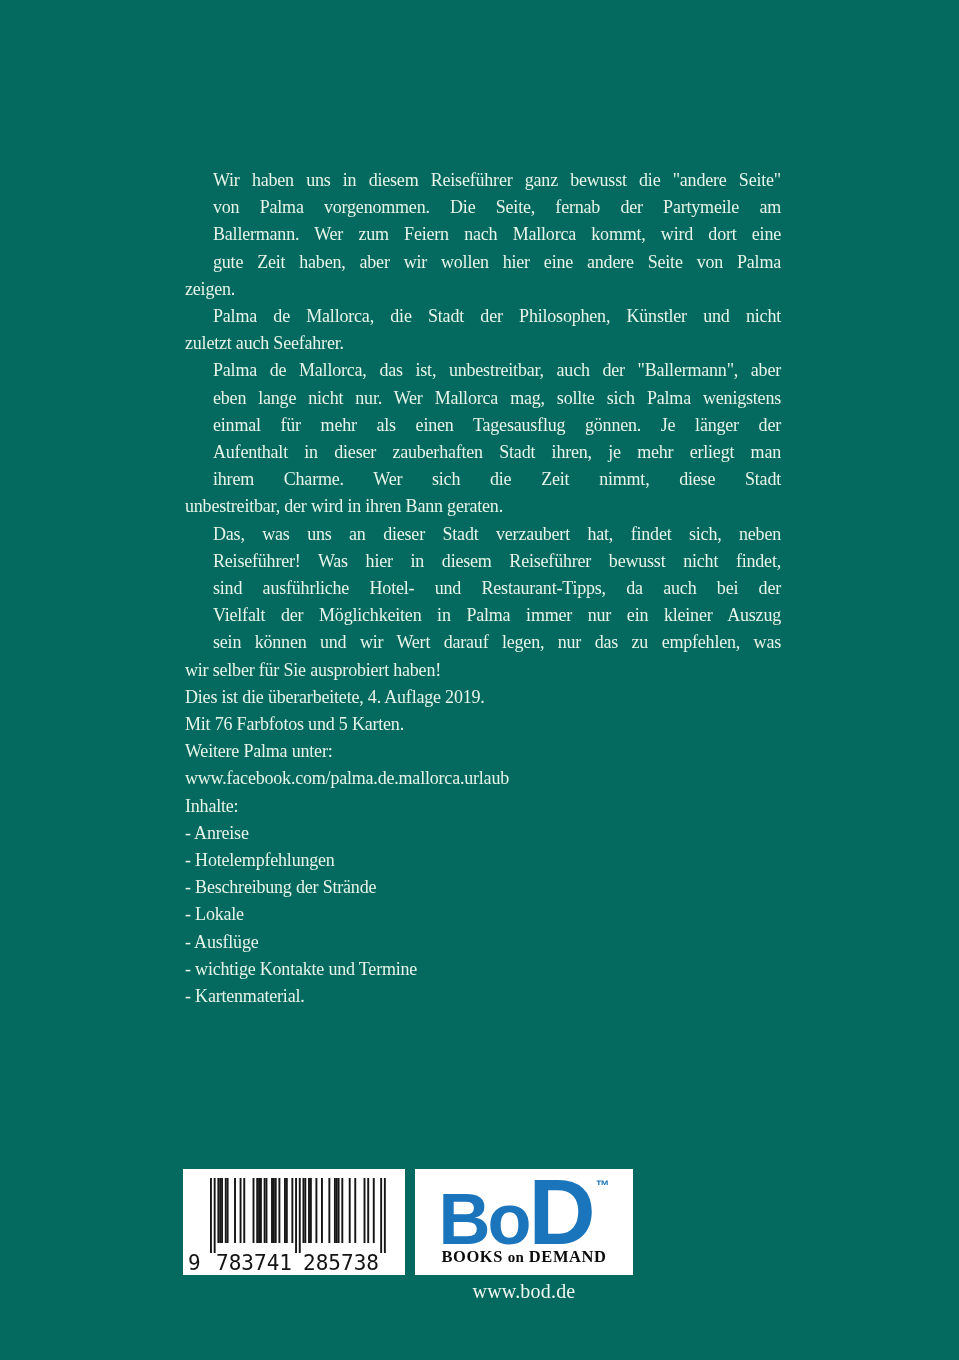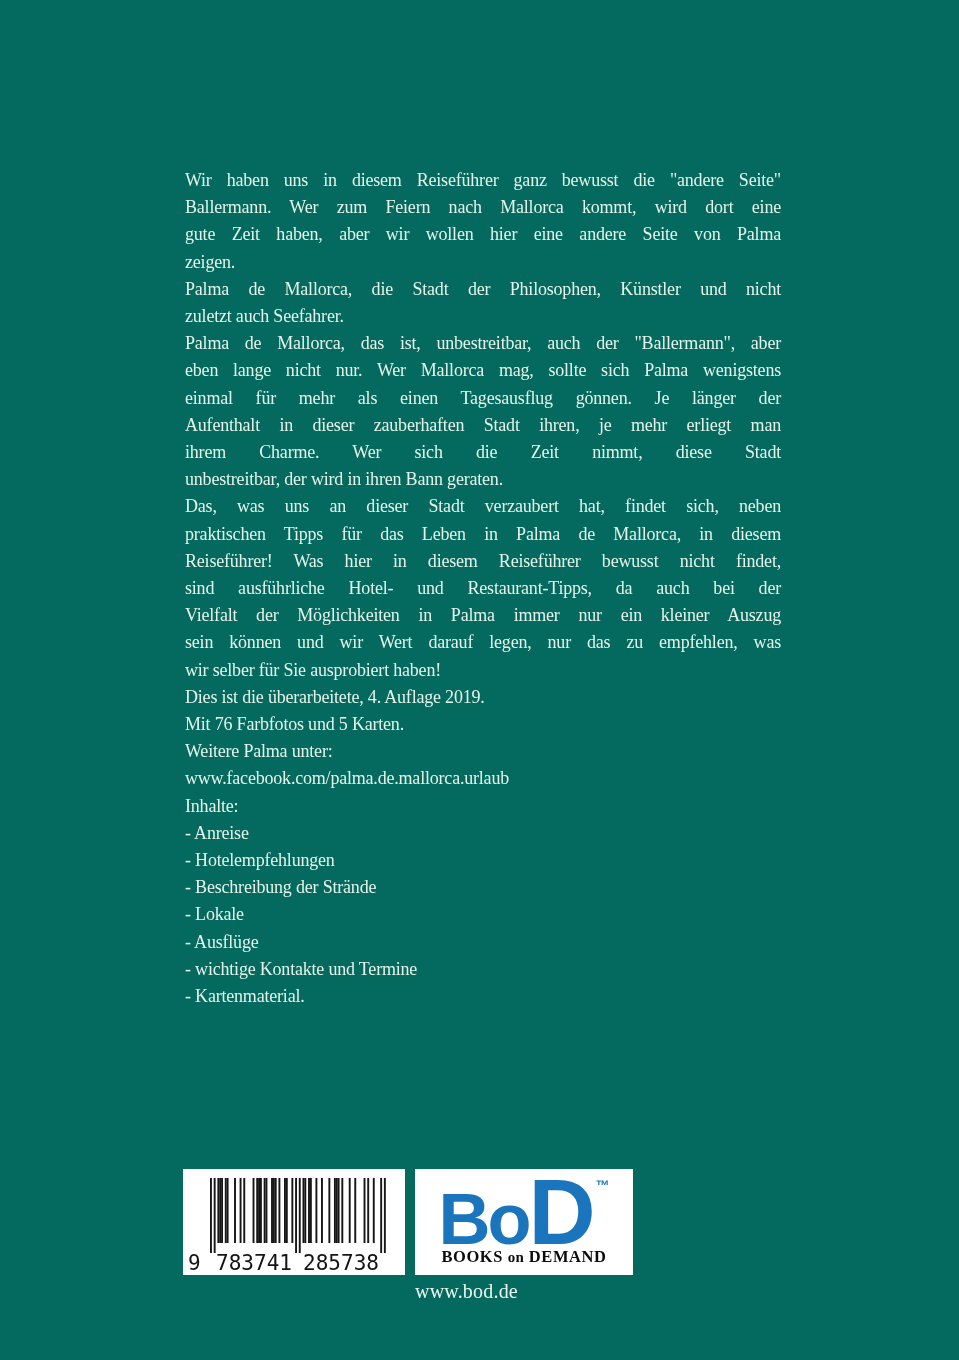--- a/index.html
+++ b/index.html
@@ -12,21 +12,21 @@
   }
   .cover { position:absolute; inset:0; }
 
   
   .blurb {
     position:absolute; left:185px; top:167px; width:596px;
     color:#e6f4e9;
     font-size:18px; line-height:27.2px; letter-spacing:-0.2px;
   }
   .ln { min-height:27.2px; white-space:normal; }
-  .just { text-align:justify; text-align-last:justify; }
+  .just { text-align:justify; text-align-last:justify;margin-left:28px; }
 
   
   .barcode-box {
     position:absolute; left:183px; top:1169px; width:222px; height:106px;
     background:#ffffff;
   }
   .barcode-box svg { display:block; width:222px; height:106px; }
   .barcode-box rect { fill:#161616; }
   .bc-num {
     font-family:"DejaVu Sans Mono", monospace;
@@ -59,45 +59,45 @@
     font-weight:bold;
     font-size:16.5px; letter-spacing:0.6px;
     white-space:nowrap;
     margin-top:18px;
   }
   .bod-on { font-size:15px; letter-spacing:0.2px; }
 
   
   .bod-site {
     position:absolute; left:415px; top:1280px; width:218px;
-    text-align:left;
+    text-align:center;
     color:#eef7f0;
     font-size:20px; letter-spacing:0.2px;
   }
 </style>
 </head>
 <body style="background: rgb(4, 106, 95);">
 
 <div class="cover">
 
   <div class="blurb" style="color: rgb(230, 244, 233);">
     <div class="ln just">Wir haben uns in diesem Reiseführer ganz bewusst die "andere Seite"</div>
+    <div class="ln just">von Palma vorgenommen. Die Seite, fernab der Partymeile am</div>
     <div class="ln just">Ballermann. Wer zum Feiern nach Mallorca kommt, wird dort eine</div>
     <div class="ln just">gute Zeit haben, aber wir wollen hier eine andere Seite von Palma</div>
     <div class="ln">zeigen.</div>
     <div class="ln just">Palma de Mallorca, die Stadt der Philosophen, Künstler und nicht</div>
     <div class="ln">zuletzt auch Seefahrer.</div>
     <div class="ln just">Palma de Mallorca, das ist, unbestreitbar, auch der "Ballermann", aber</div>
     <div class="ln just">eben lange nicht nur. Wer Mallorca mag, sollte sich Palma wenigstens</div>
     <div class="ln just">einmal für mehr als einen Tagesausflug gönnen. Je länger der</div>
     <div class="ln just">Aufenthalt in dieser zauberhaften Stadt ihren, je mehr erliegt man</div>
     <div class="ln just">ihrem Charme. Wer sich die Zeit nimmt, diese Stadt</div>
     <div class="ln">unbestreitbar, der wird in ihren Bann geraten.</div>
     <div class="ln just">Das, was uns an dieser Stadt verzaubert hat, findet sich, neben</div>
-    <div class="ln just">praktischen Tipps für das Leben in Palma de Mallorca, in diesem</div>
     <div class="ln just">Reiseführer! Was hier in diesem Reiseführer bewusst nicht findet,</div>
     <div class="ln just">sind ausführliche Hotel- und Restaurant-Tipps, da auch bei der</div>
     <div class="ln just">Vielfalt der Möglichkeiten in Palma immer nur ein kleiner Auszug</div>
     <div class="ln just">sein können und wir Wert darauf legen, nur das zu empfehlen, was</div>
     <div class="ln">wir selber für Sie ausprobiert haben!</div>
     <div class="ln">Dies ist die überarbeitete, 4. Auflage 2019.</div>
     <div class="ln">Mit 76 Farbfotos und 5 Karten.</div>
     <div class="ln">Weitere Palma unter:</div>
     <div class="ln">www.facebook.com/palma.de.mallorca.urlaub</div>
     <div class="ln">Inhalte:</div>

